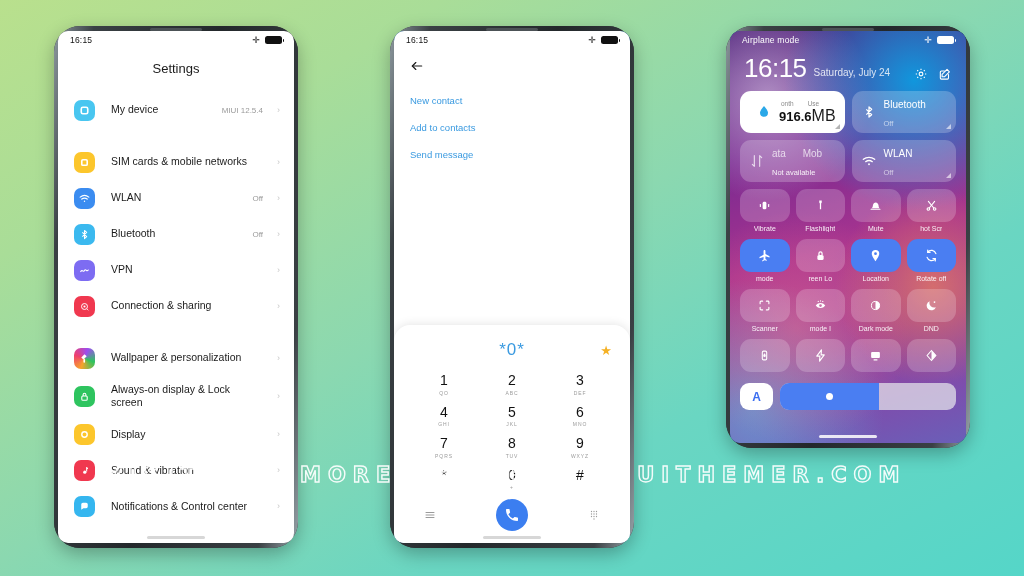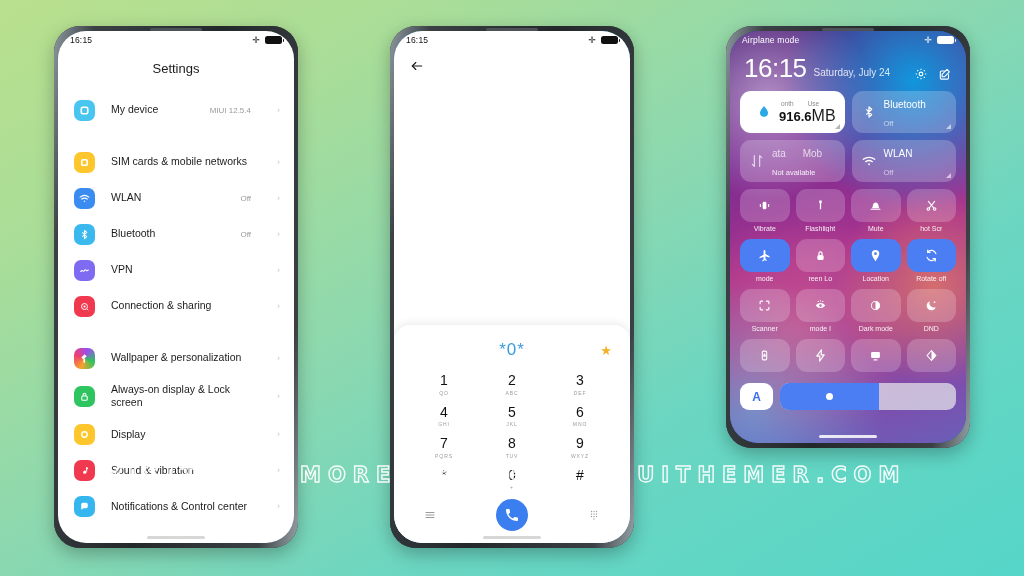--- a/index.html
+++ b/index.html
@@ -24,21 +24,21 @@
   .phone::before {           
     content: "";
     position: absolute; inset: 0;
     border-radius: 26px;
     background: linear-gradient(100deg,#8e9aa0 0%,#3a4044 12%,#23282b 50%,#3a4044 88%,#98a4aa 100%);
     z-index: 0;
   }
   .screen {
     position: relative; z-index: 1;
     width: 100%; height: 100%;
-    border-radius: 28px;
+    border-radius: 10px;
     overflow: hidden;
     background: #0369a1;
   }
   .notch-speaker {
     position: absolute; top: 2px; left: 50%; transform: translateX(-50%);
     width: 52px; height: 3px; border-radius: 2px;
     background: #4c5256; z-index: 3;
   }
 
   #phone-settings { left: 54px;  top: 26px; width: 244px; height: 522px; }
@@ -77,21 +77,21 @@
   }
   .set-row.gap-top { margin-top: 16px; }
   .set-ico {
     width: 21px; height: 21px; border-radius: 7px;
     flex: 0 0 21px; margin-right: 16px;
     display: flex; align-items: center; justify-content: center;
     color: #fff;
   }
   .set-ico svg { width: 13px; height: 13px; display: block; }
   .set-label { flex: 1; font-size: 10.5px; color: #1b1b1b; line-height: 1.25; }
-  .set-value { font-size: 8px; color: #9a9a9a; margin-right: 24px; white-space: nowrap; text-align: right; }
+  .set-value { font-size: 8px; color: #9a9a9a; margin-right: 12px; white-space: nowrap; text-align: right; }
   .set-chev { color: #c8c8c8; font-size: 9px; width: 5px; text-align: right; }
 
   
   .dialer-screen { background: #fff; height: 100%; position: relative; display: flex; flex-direction: column; }
   .dialer-head { display: flex; align-items: center; padding: 10px 16px 14px; }
   .back-arrow { width: 14px; height: 14px; color: #1b1b1b; }
   .dialer-title { flex: 1; text-align: center; font-size: 13px; color: #1b1b1b; margin-right: 14px; }
   .dial-actions { padding: 0 16px; }
   .dial-action { color: #3a9ae0; font-size: 9.5px; padding: 8px 0; }
   .keypad-sheet {
@@ -387,20 +387,25 @@
 
       <div class="dialer-head">
         <span class="back-arrow">
           <svg viewBox="0 0 24 24" fill="none" stroke="currentColor" stroke-width="2" stroke-linecap="round" stroke-linejoin="round">
             <path d="M20 12H4"></path>
               <path d="M10 6l-6 6 6 6"></path>
           </svg>
         </span>
       </div>
 
+      <div class="dial-actions">
+        <div class="dial-action">New contact</div>
+        <div class="dial-action">Add to contacts</div>
+        <div class="dial-action">Send message</div>
+      </div>
 
       <div class="keypad-sheet">
         <div class="dial-entry">
           <span class="dial-number">*0*</span>
           <span class="dial-star-btn">★</span>
         </div>
 
         <div class="keypad">
           <div class="key">
             <div class="key-digit">1</div>

